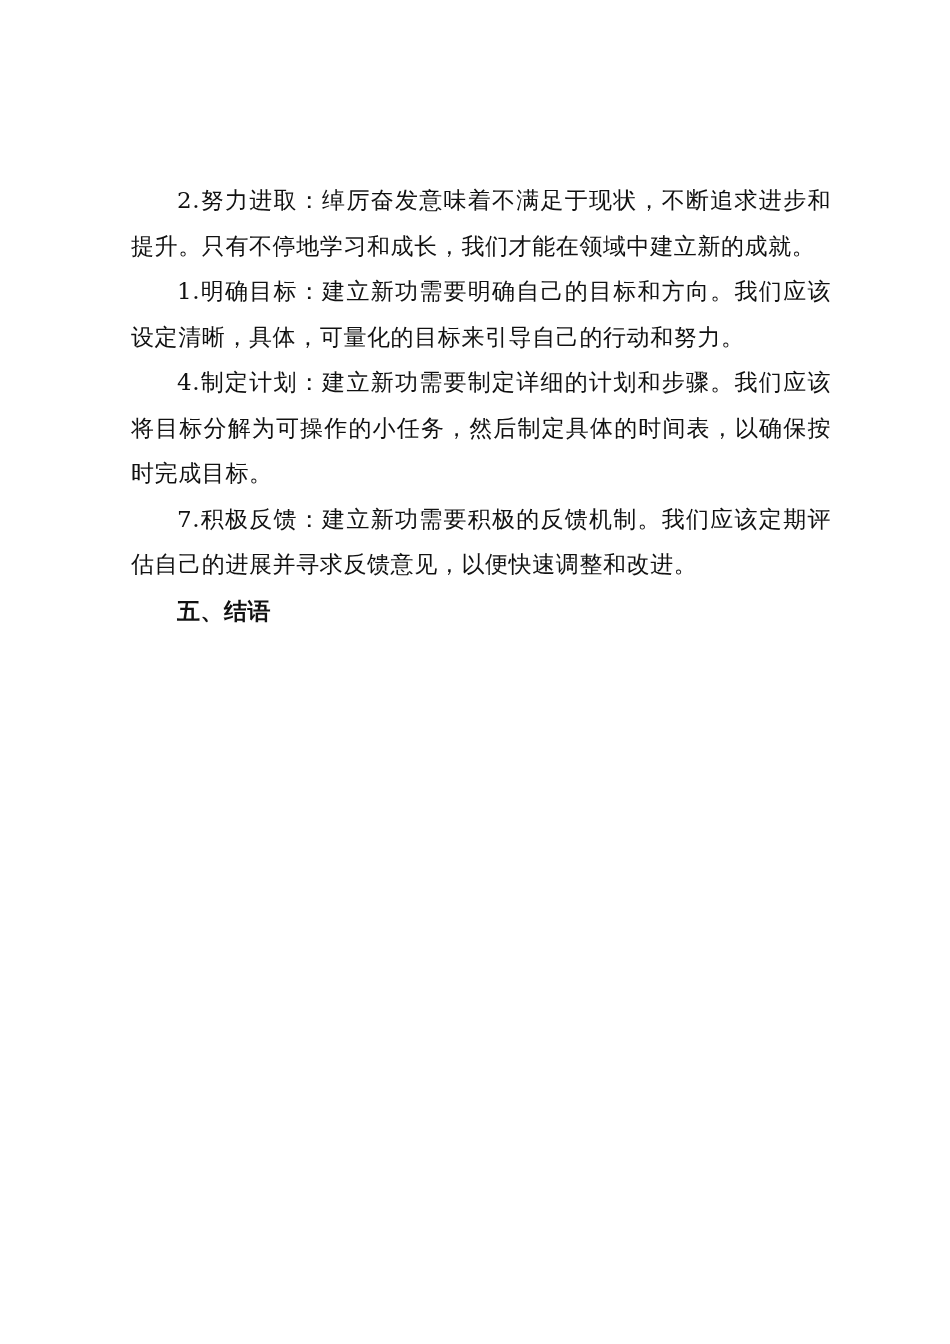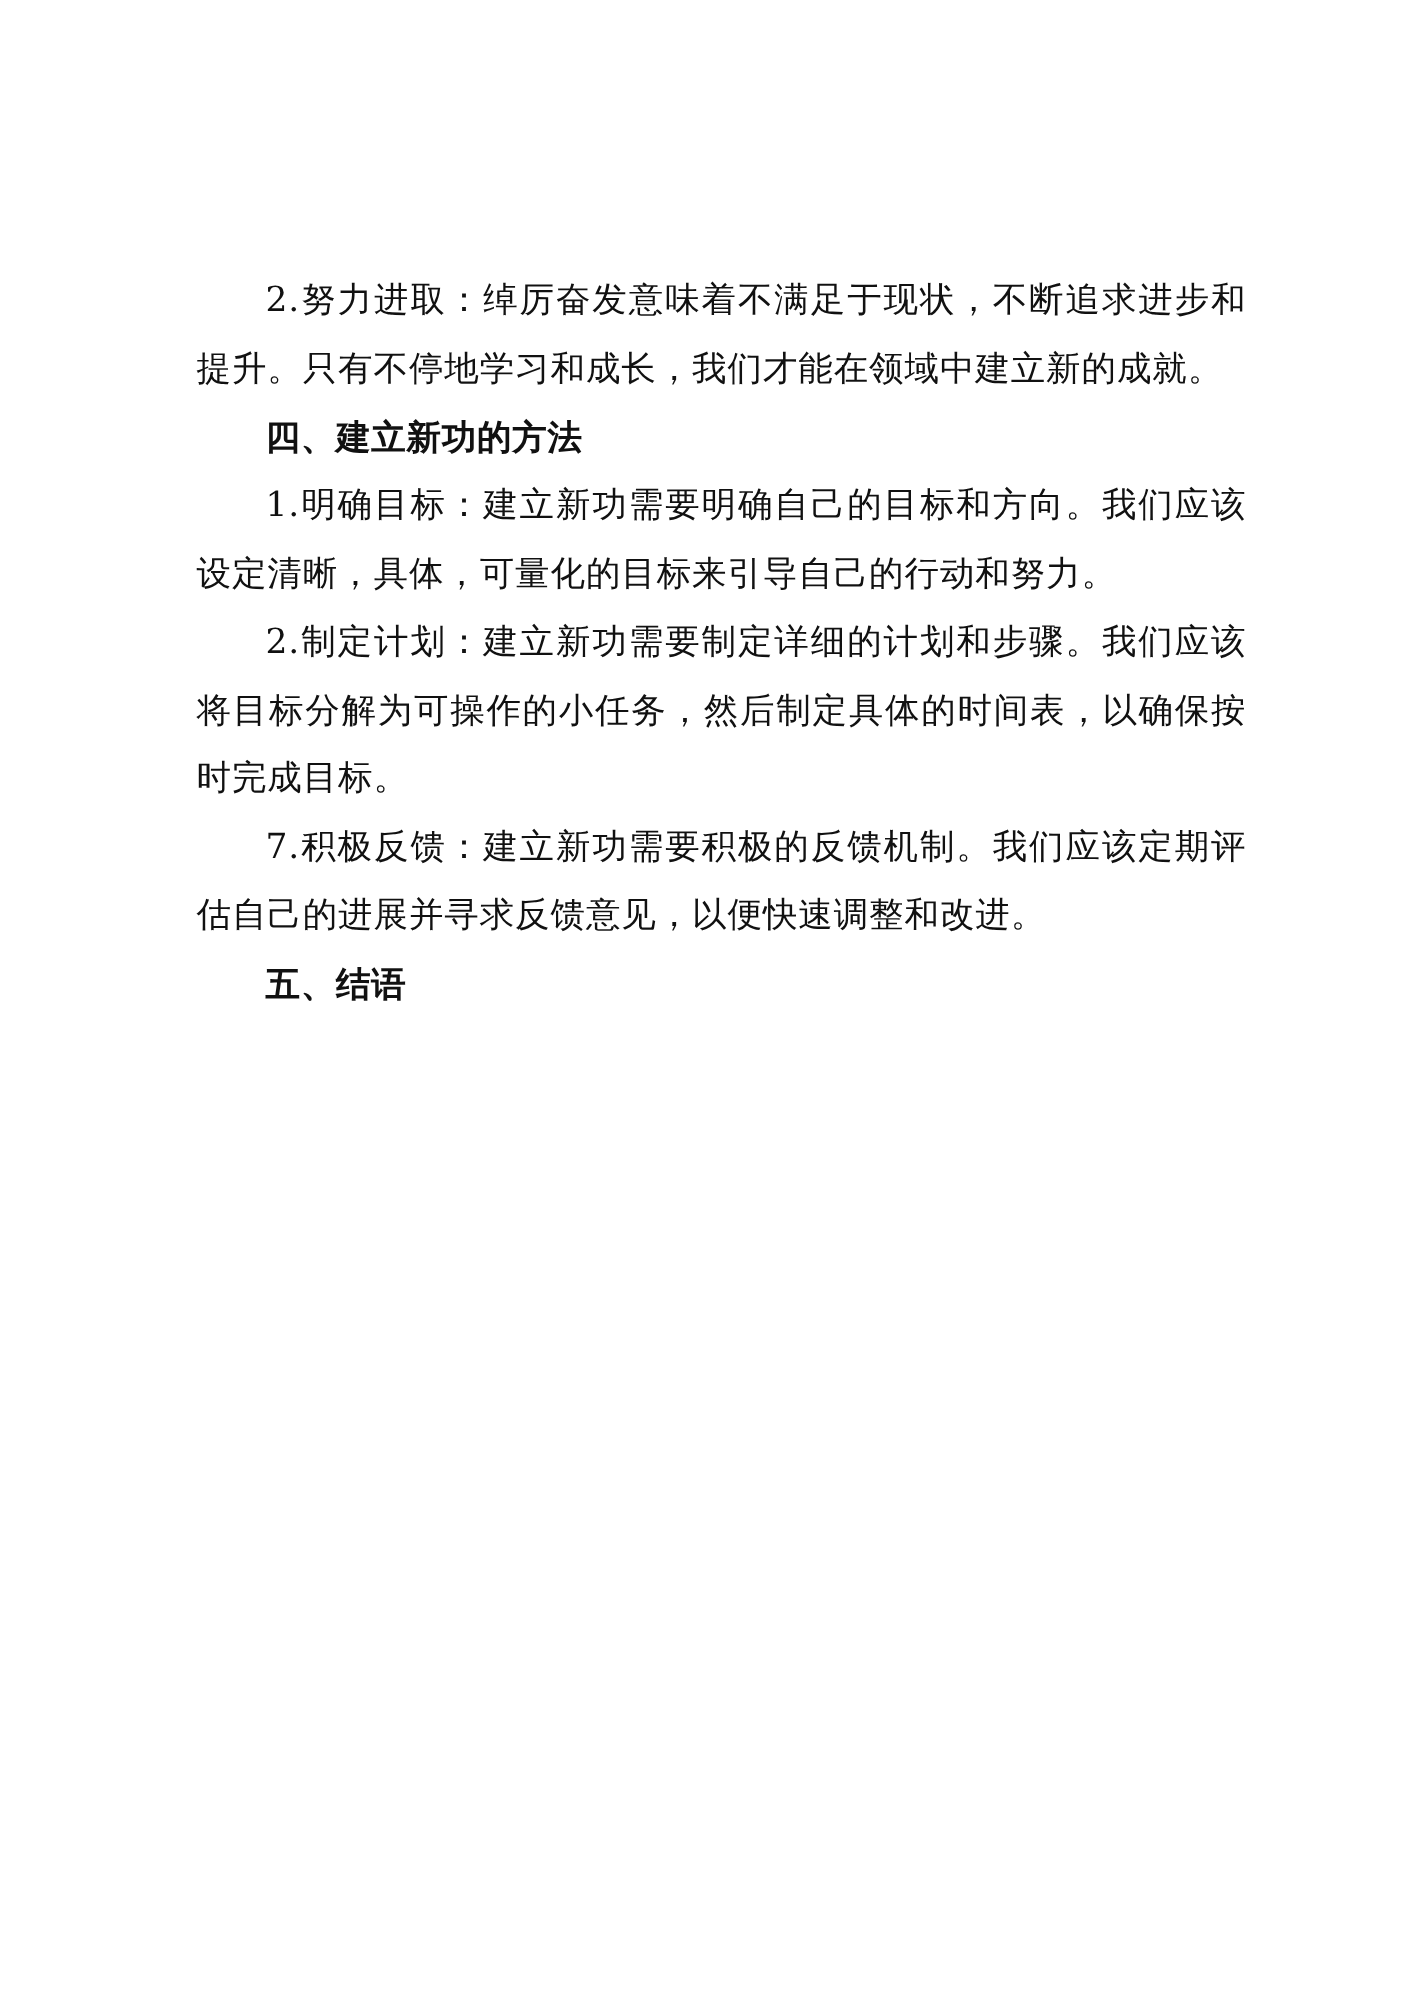--- a/index.html
+++ b/index.html
@@ -21,19 +21,18 @@
     font-family: "DejaVu Sans", "Liberation Sans", sans-serif; font-weight: bold;
     font-size: 23px; letter-spacing: 0.5px;
   }
 </style>
 </head>
 <body>
 
 <div class="page">
   <div class="content">
     <p class="para">2.努力进取：绰厉奋发意味着不满足于现状，不断追求进步和提升。只有不停地学习和成长，我们才能在领域中建立新的成就。</p>
-    <p class="heading">四、建立新功的方法</p>
     <p class="para">1.明确目标：建立新功需要明确自己的目标和方向。我们应该设定清晰，具体，可量化的目标来引导自己的行动和努力。</p>
-    <p class="para">2.制定计划：建立新功需要制定详细的计划和步骤。我们应该将目标分解为可操作的小任务，然后制定具体的时间表，以确保按时完成目标。</p>
+    <p class="para">4.制定计划：建立新功需要制定详细的计划和步骤。我们应该将目标分解为可操作的小任务，然后制定具体的时间表，以确保按时完成目标。</p>
     <p class="para">7.积极反馈：建立新功需要积极的反馈机制。我们应该定期评估自己的进展并寻求反馈意见，以便快速调整和改进。</p>
     <p class="heading">五、结语</p>
   </div>
 </div>
 
 </body></html>

